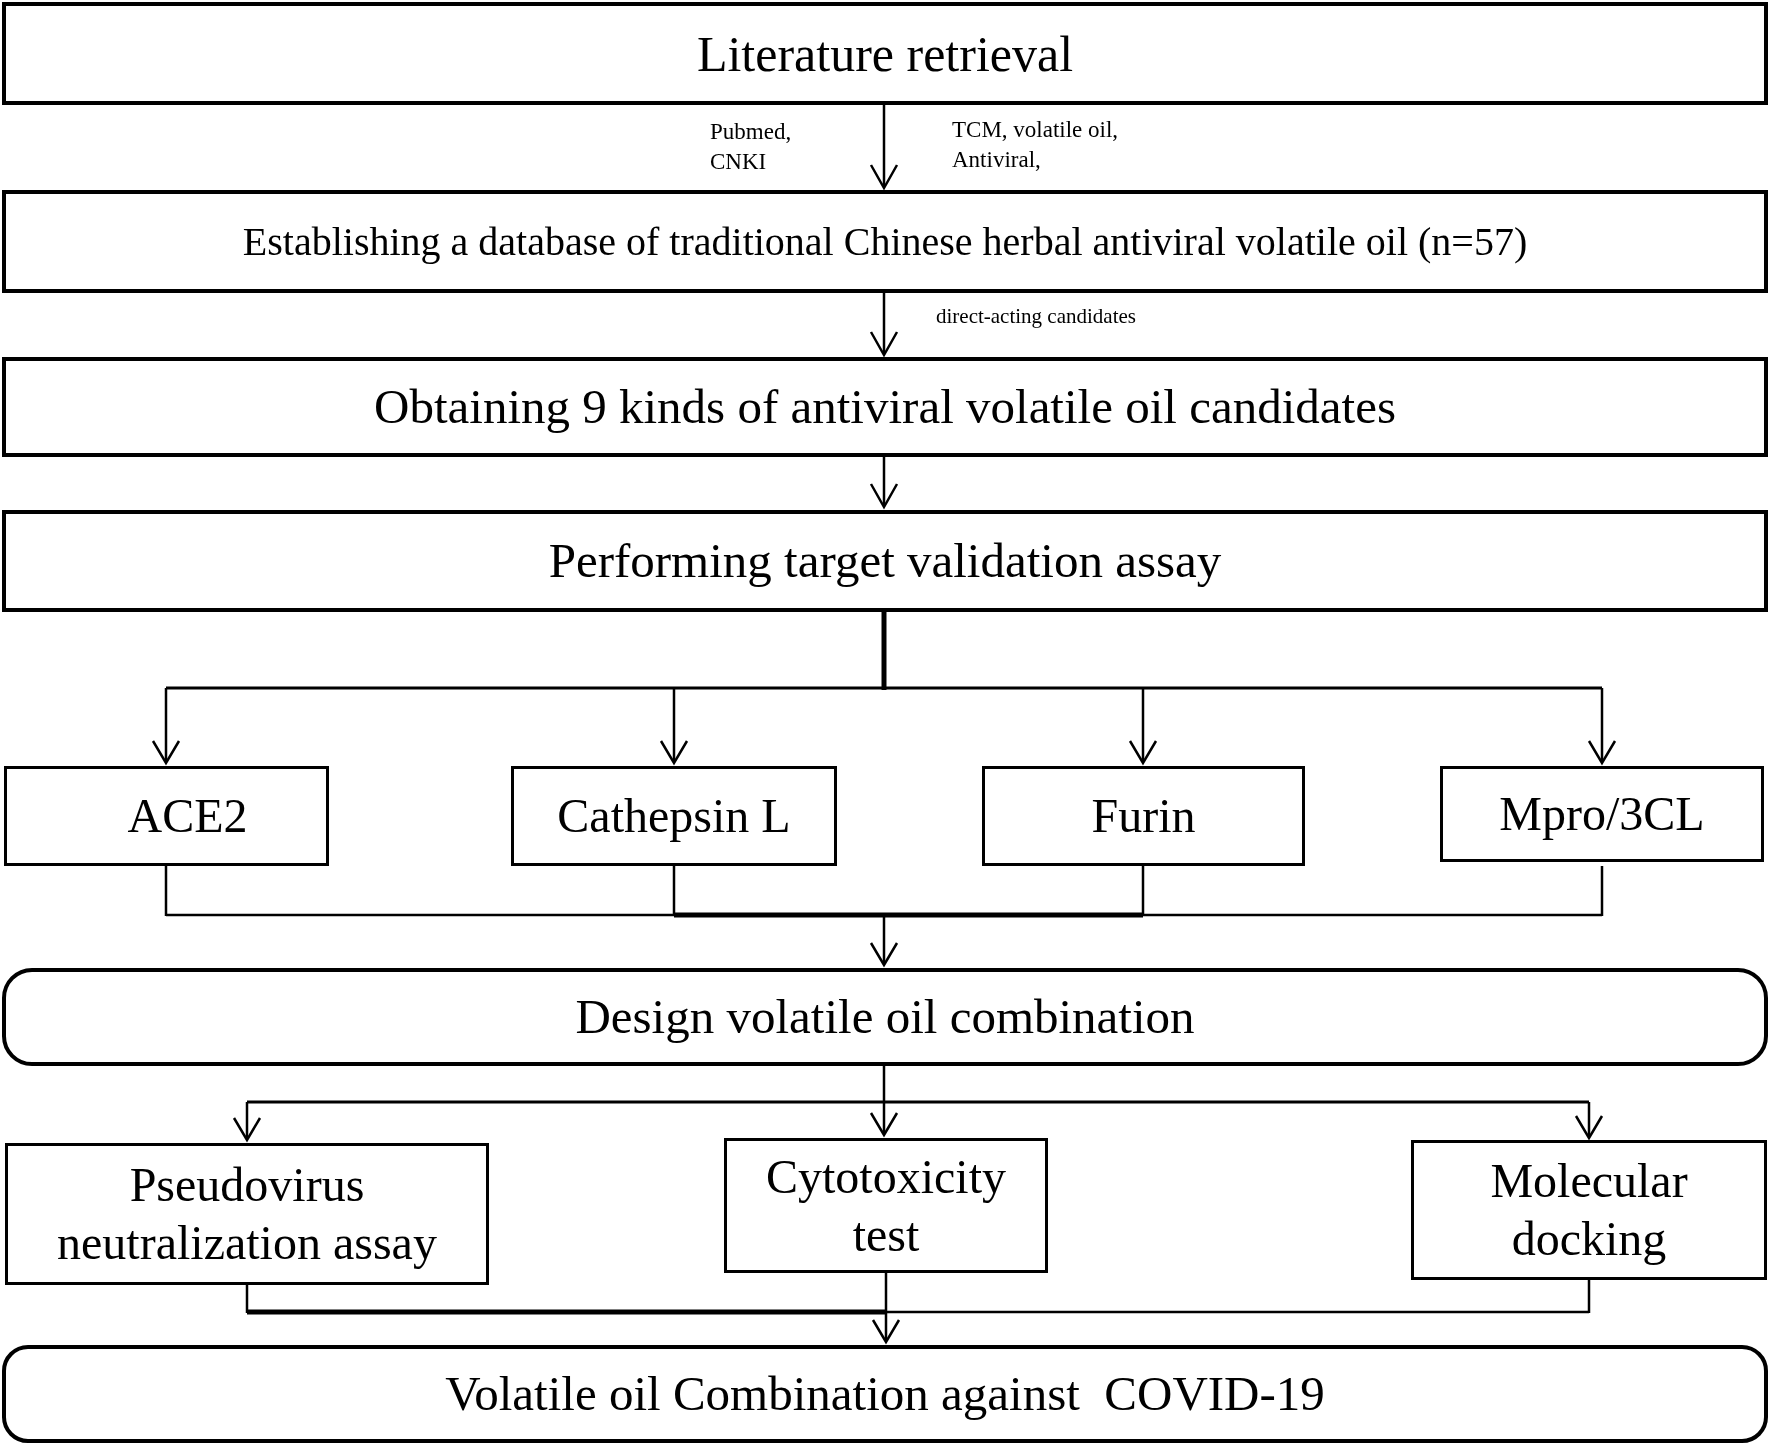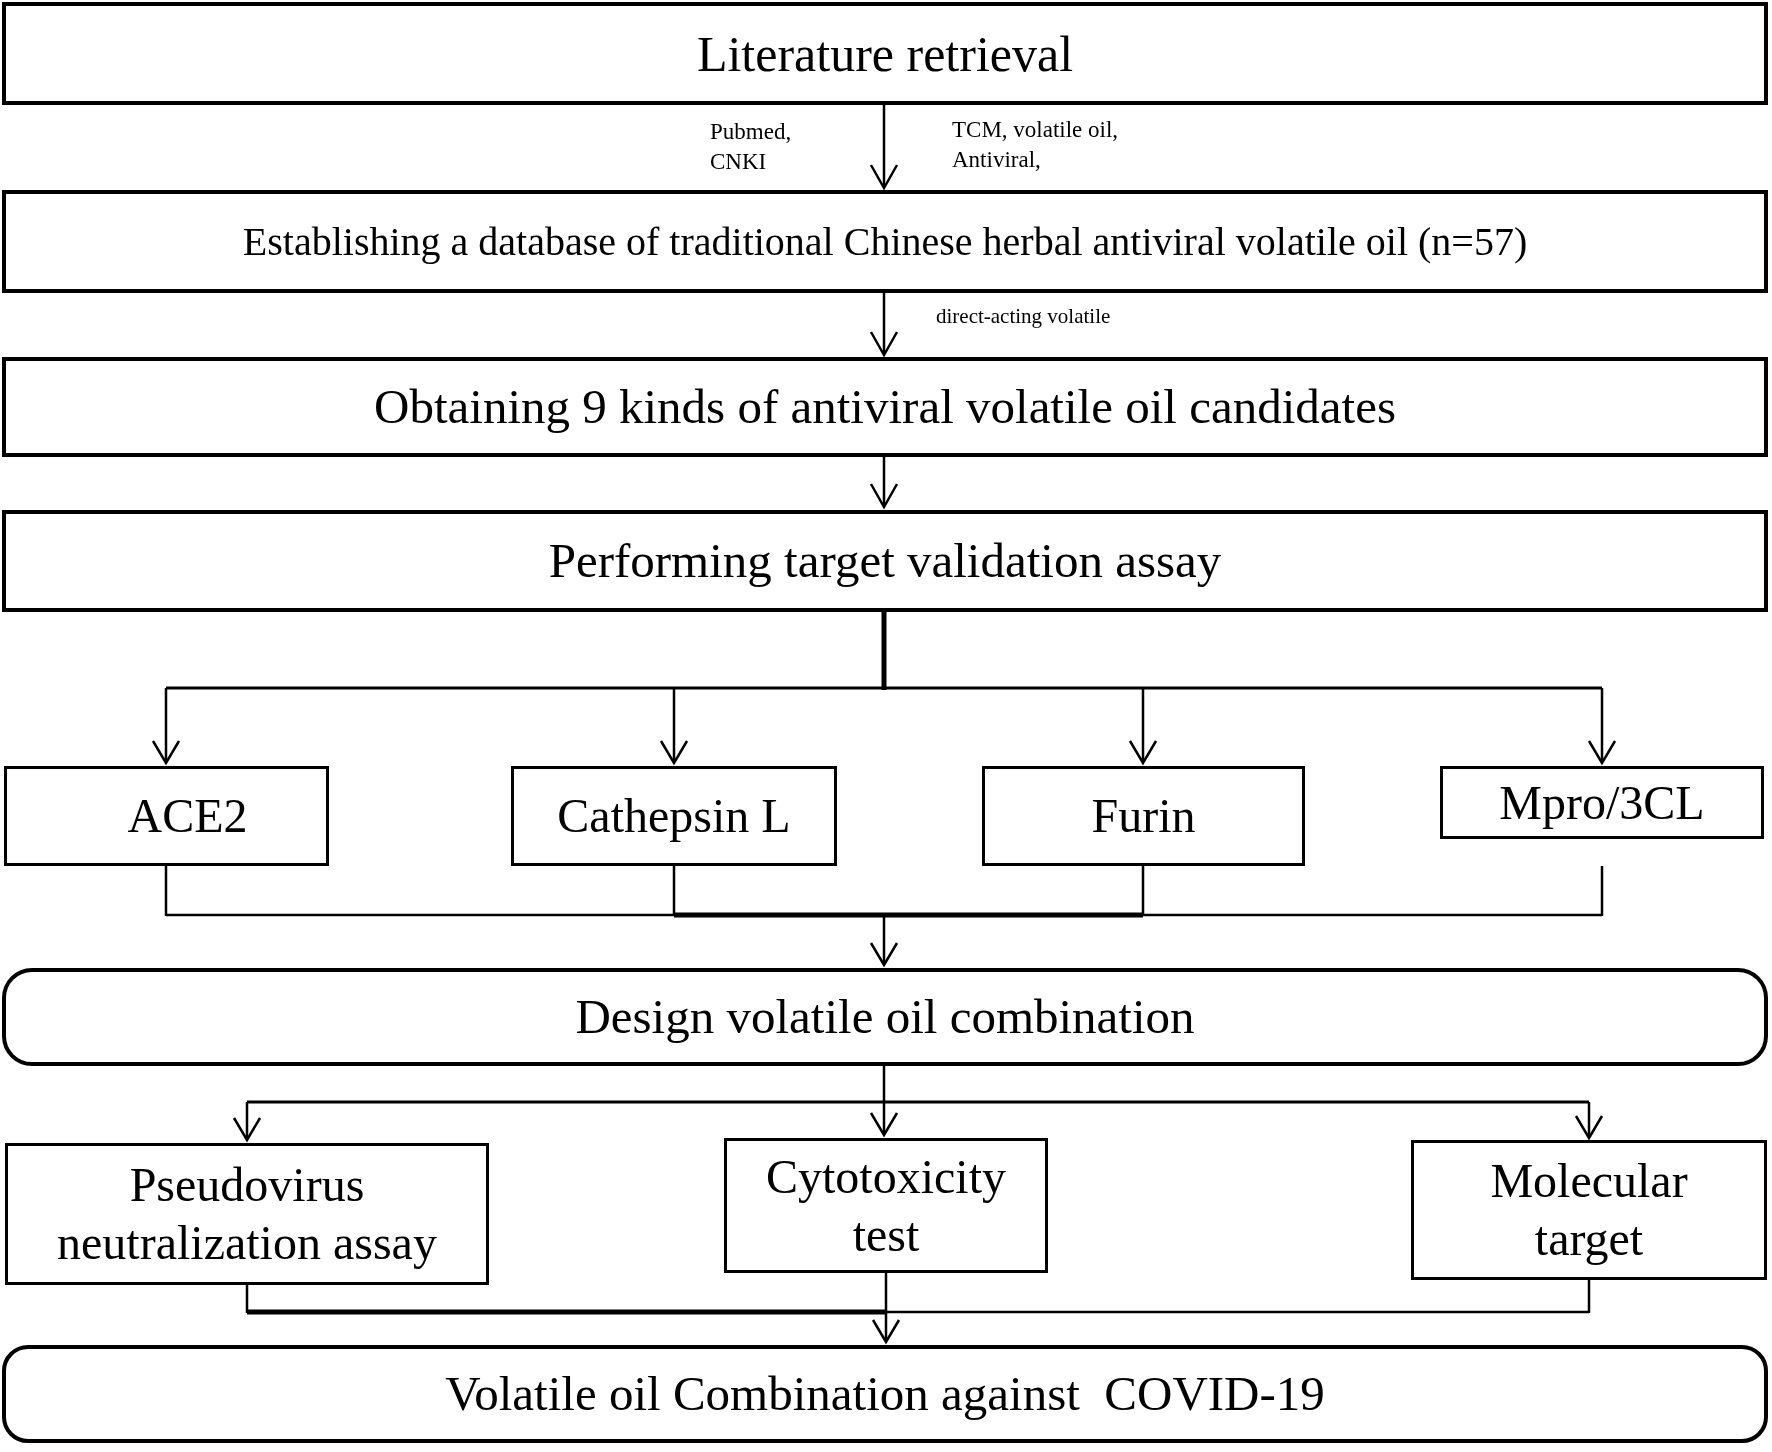--- a/index.html
+++ b/index.html
@@ -118,36 +118,36 @@
   <div class="node wide" style="top:357px;height:100px;">Obtaining 9 kinds of antiviral volatile oil candidates</div>
 
   <div class="node wide" style="top:510px;height:102px;">Performing target validation assay</div>
 
   <div class="node small" style="left:4px;top:766px;width:325px;height:100px;padding-left:42px;">ACE2</div>
 
   <div class="node small" style="left:511px;top:766px;width:326px;height:100px;">Cathepsin L</div>
 
   <div class="node small" style="left:982px;top:766px;width:323px;height:100px;">Furin</div>
 
-  <div class="node small" style="left:1440px;top:766px;width:324px;height:73px;">Mpro/3CL</div>
+  <div class="node small" style="left:1440px;top:766px;width:324px;height:96px;">Mpro/3CL</div>
 
   <div class="node wide" style="top:968px;height:98px;border-radius:30px;">Design volatile oil combination</div>
 
   <div class="node small multiline" style="left:5px;top:1143px;width:484px;height:142px;">Pseudovirus
 neutralization assay</div>
 
   <div class="node small multiline" style="left:724px;top:1138px;width:324px;height:135px;">Cytotoxicity
 test</div>
 
   <div class="node small multiline" style="left:1411px;top:1140px;width:356px;height:140px;">Molecular
-target</div>
+docking</div>
 
   <div class="node wide" style="top:1345px;height:98px;white-space:pre;border-radius:26px;">Volatile oil Combination against  COVID-19</div>
 
   <div class="edge-label" style="left:710px;top:117px;">Pubmed,
 CNKI</div>
 
   <div class="edge-label" style="left:952px;top:115px;">TCM, volatile oil,
 Antiviral,</div>
 
-  <div class="edge-label" style="left:936px;top:303px;font-size:21px;">direct-acting volatile</div>
+  <div class="edge-label" style="left:936px;top:303px;font-size:21px;">direct-acting candidates</div>
 
 </div>
 
 </body></html>

